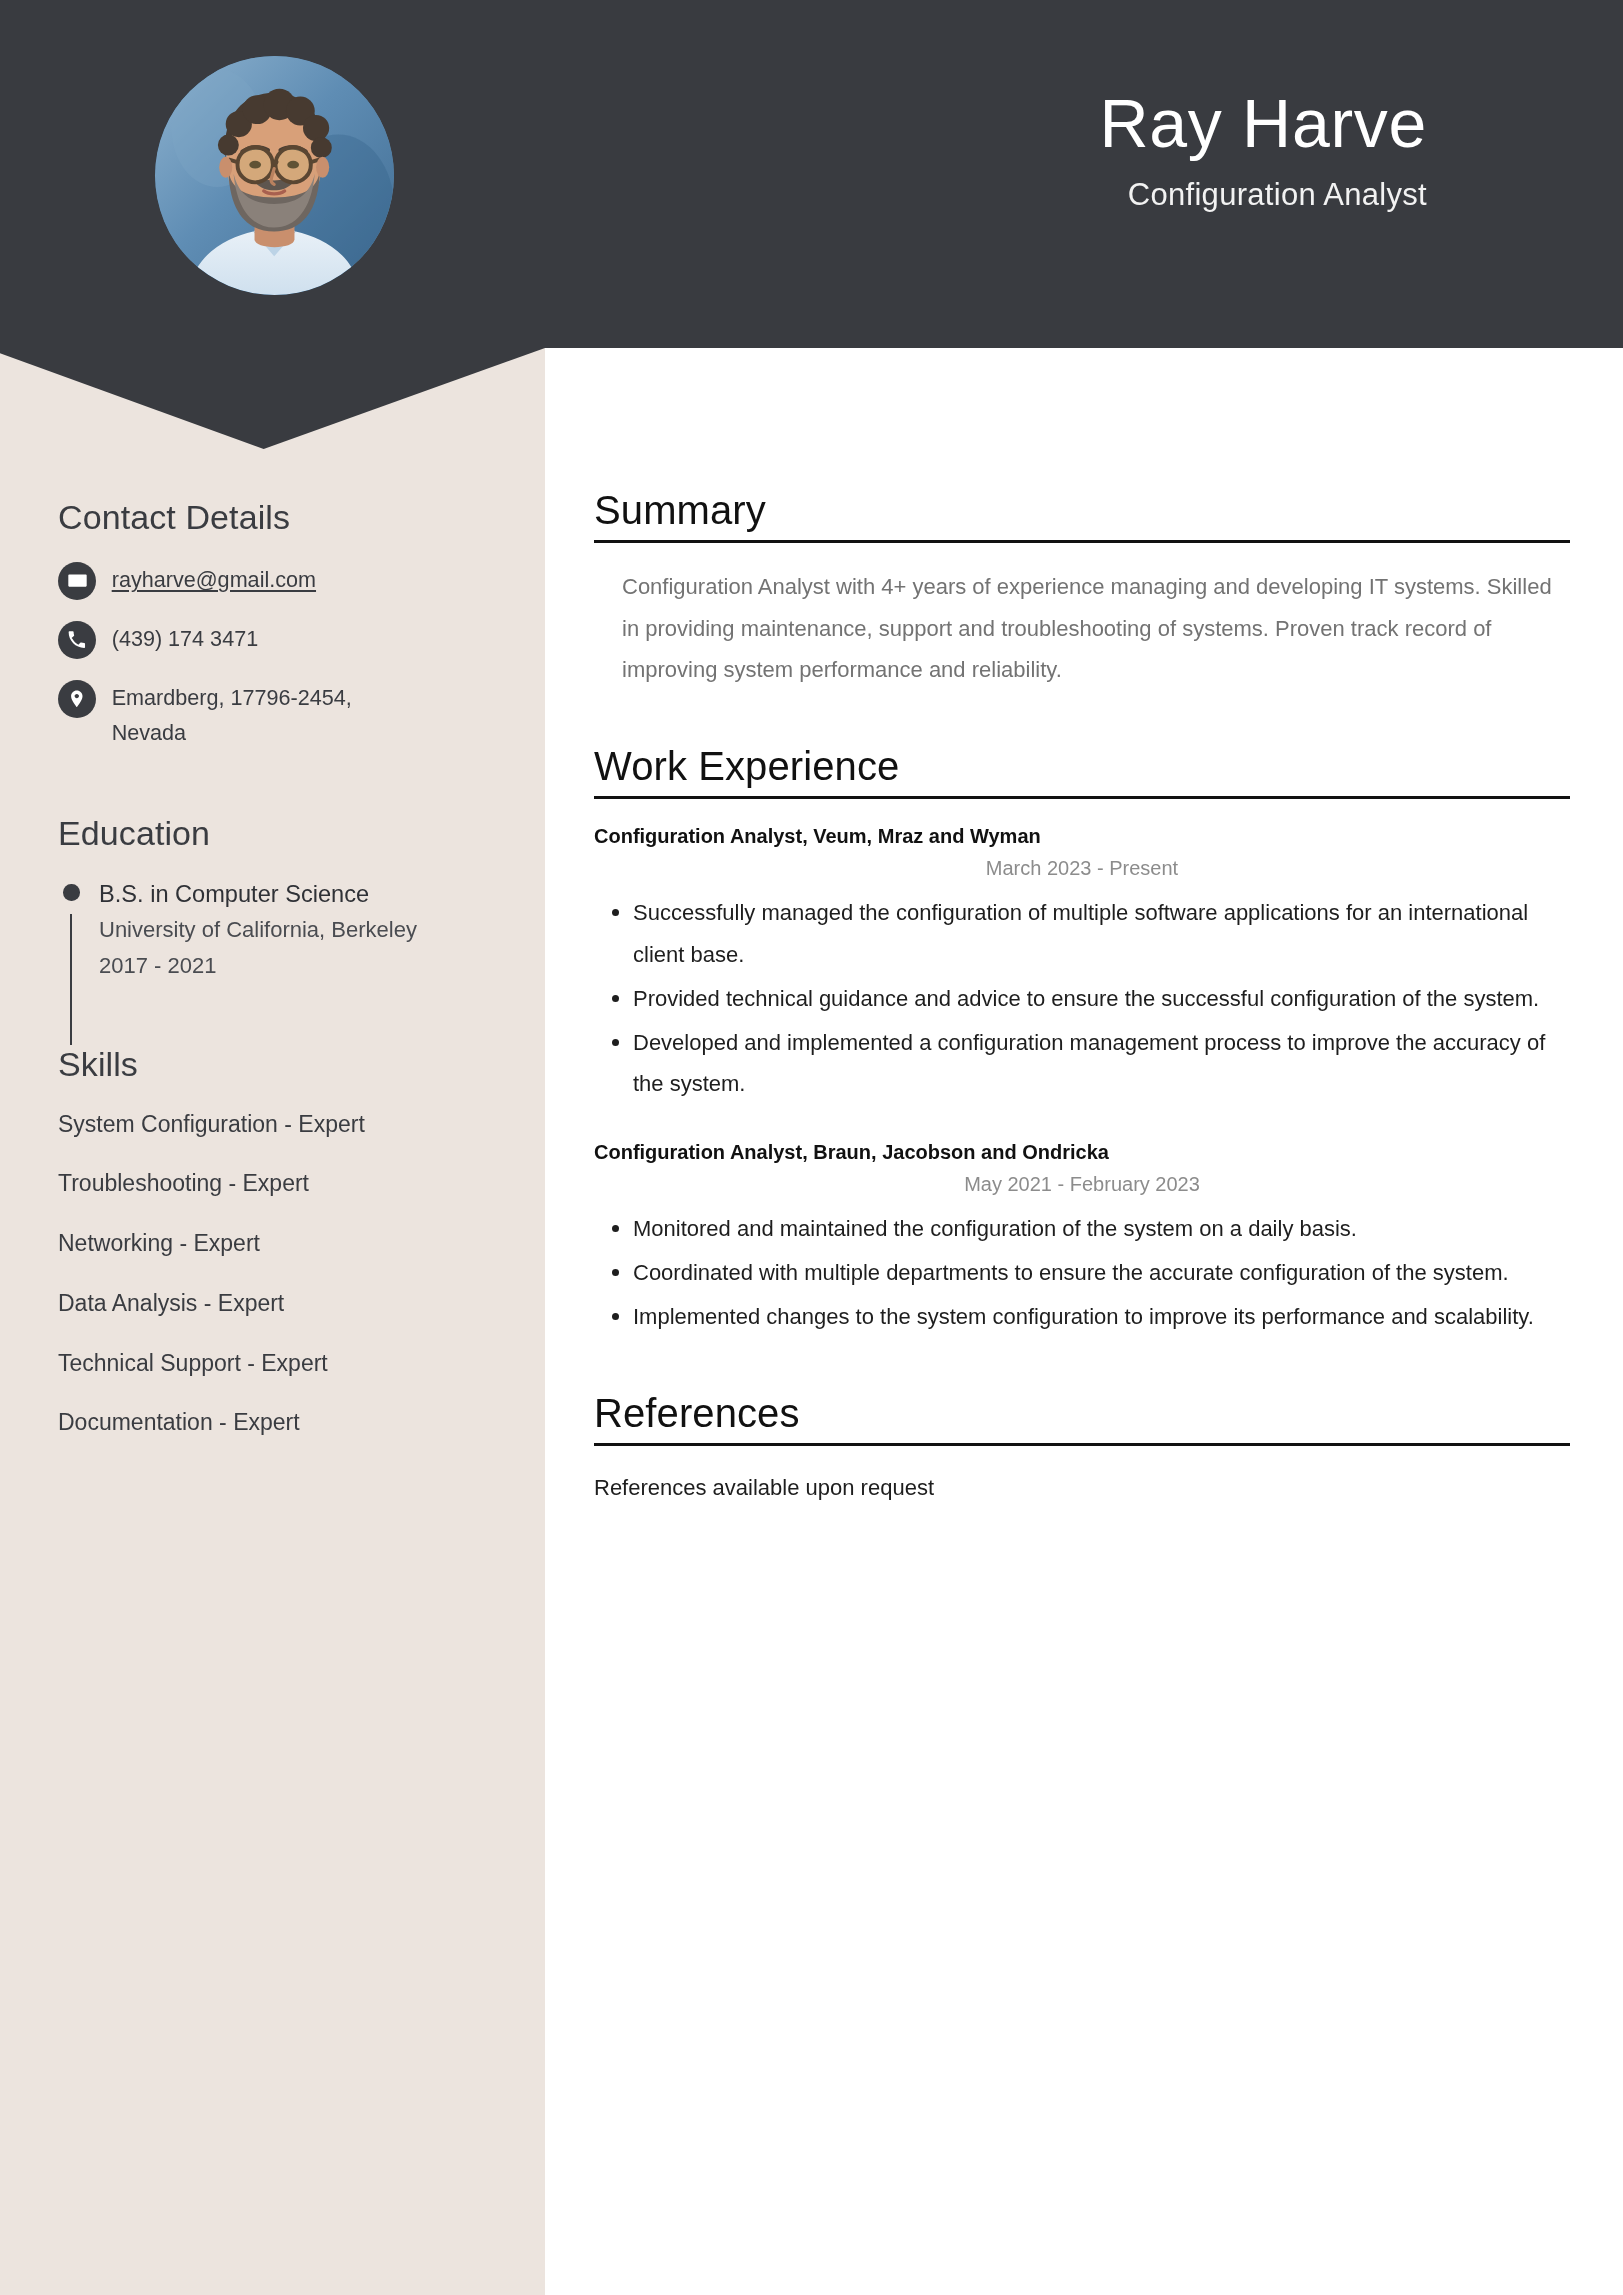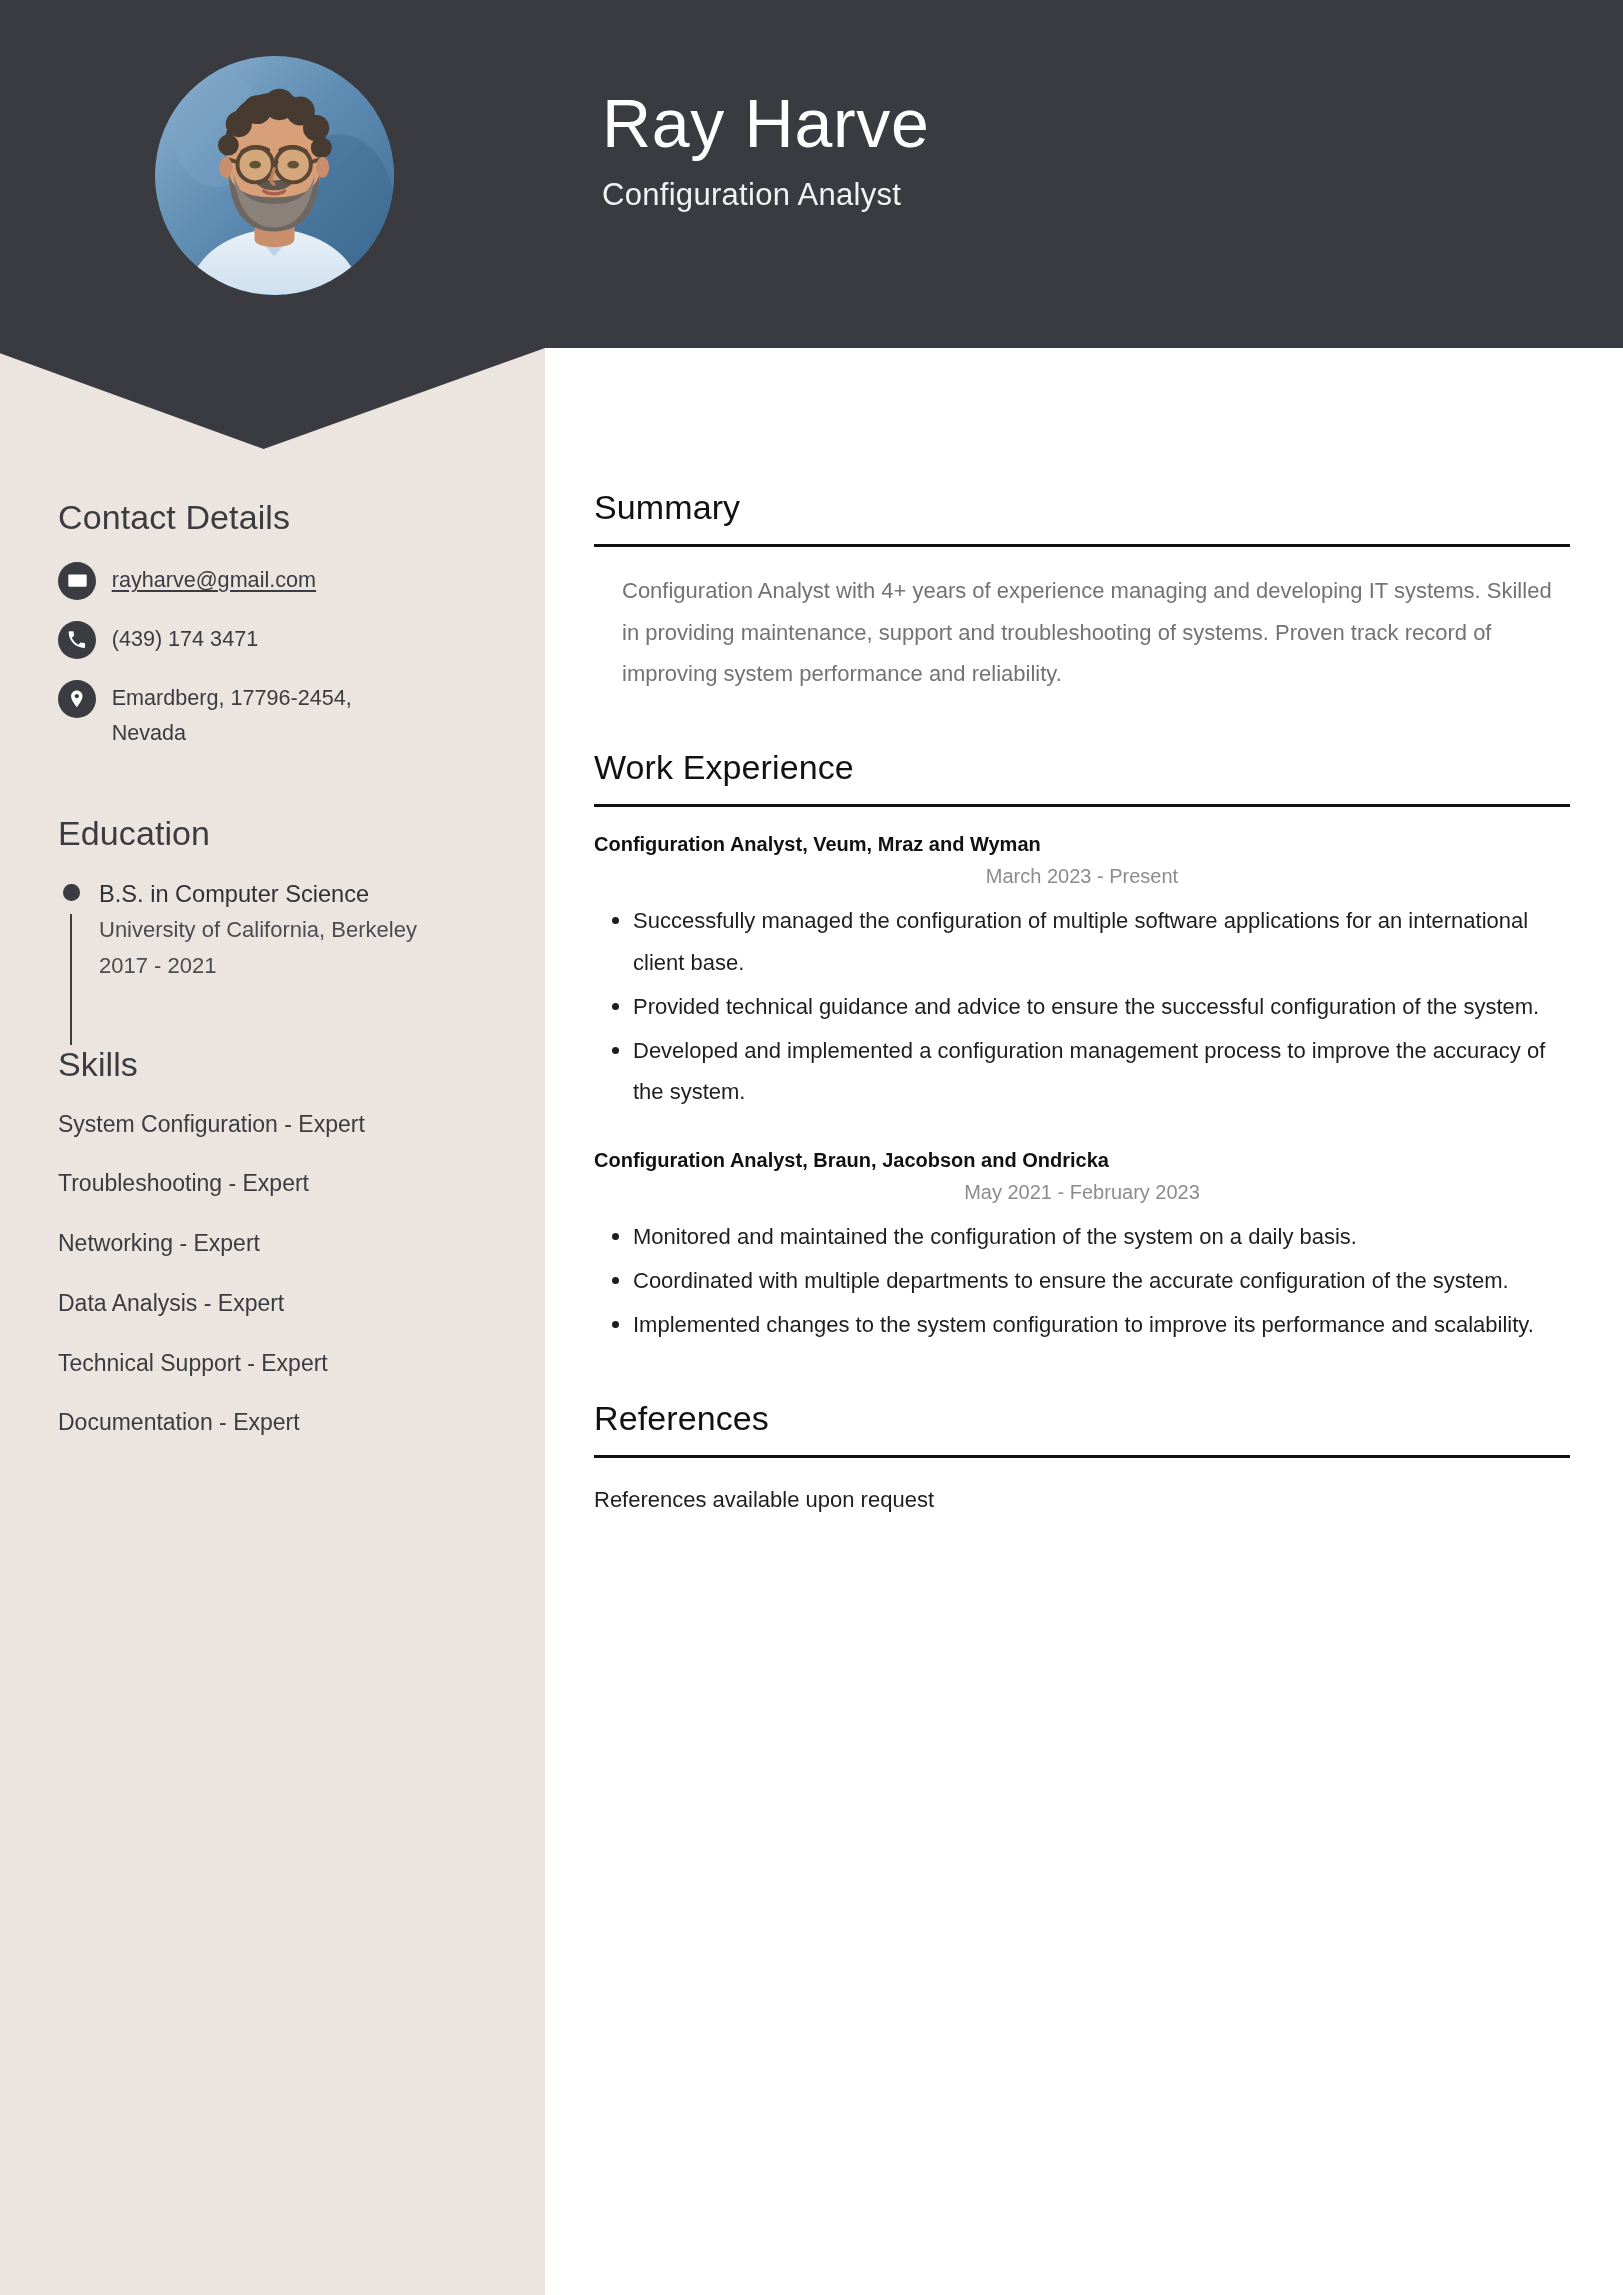--- a/index.html
+++ b/index.html
@@ -60,21 +60,21 @@
     background: #5D86A8;
   }
   .avatar svg { display: block; width: 239px; height: 239px; }
 
   
   .header-text {
     position: absolute;
     left: 602px;
     top: 85px;
     width: 825px;
-    text-align: left;
+    text-align: right;
   }
   .name {
     font-size: 68px;
     font-weight: 300;
     color: #FFFFFF;
     letter-spacing: 0.7px;
     line-height: 1.12;
     white-space: nowrap;
   }
   .job-title {
@@ -186,25 +186,25 @@
   .main {
     position: absolute;
     left: 594px;
     top: 488px;
     width: 976px;
   }
   .section { margin-bottom: 54px; }
   .section:last-child { margin-bottom: 0; }
 
   .main-heading {
-    font-size: 34px;
+    font-size: 40px;
     font-weight: 400;
     color: #111111;
     letter-spacing: 0.1px;
-    padding-bottom: 17px;
+    padding-bottom: 7px;
   }
   .rule {
     width: 100%;
     height: 2.6px;
     background: #111111;
     margin-bottom: 23.6px;
   }
 
   .summary-text {
     font-size: 22px;

